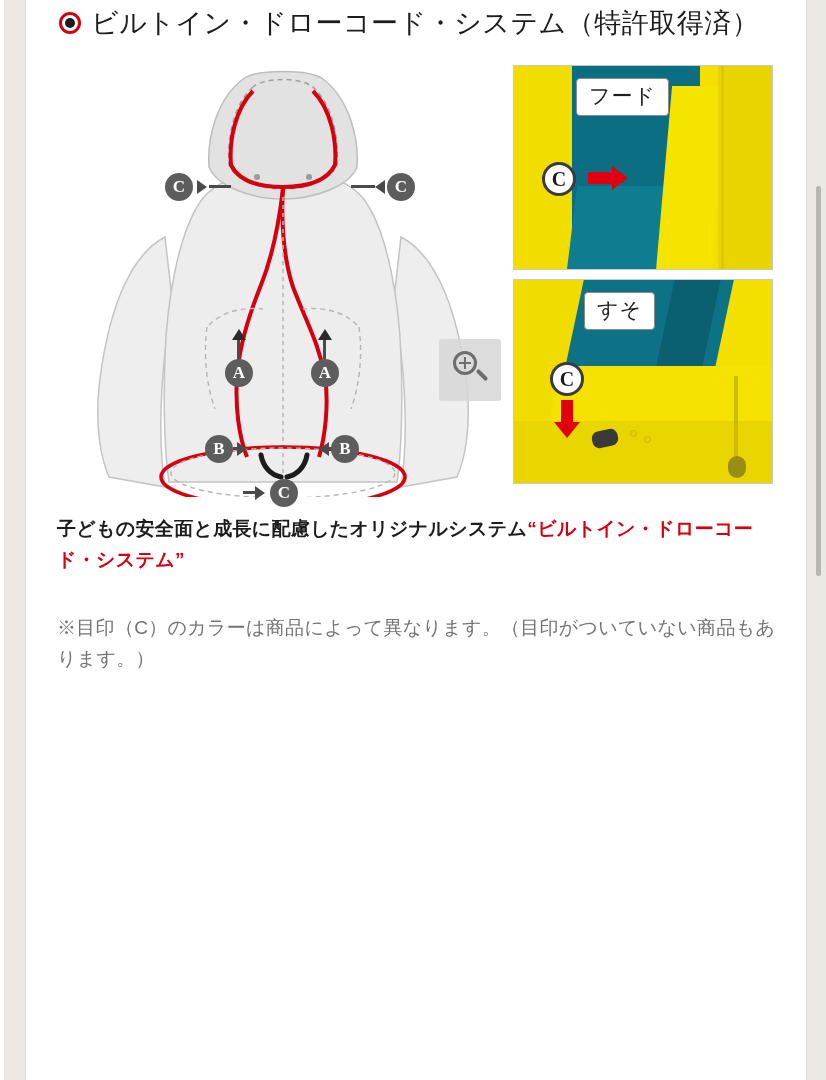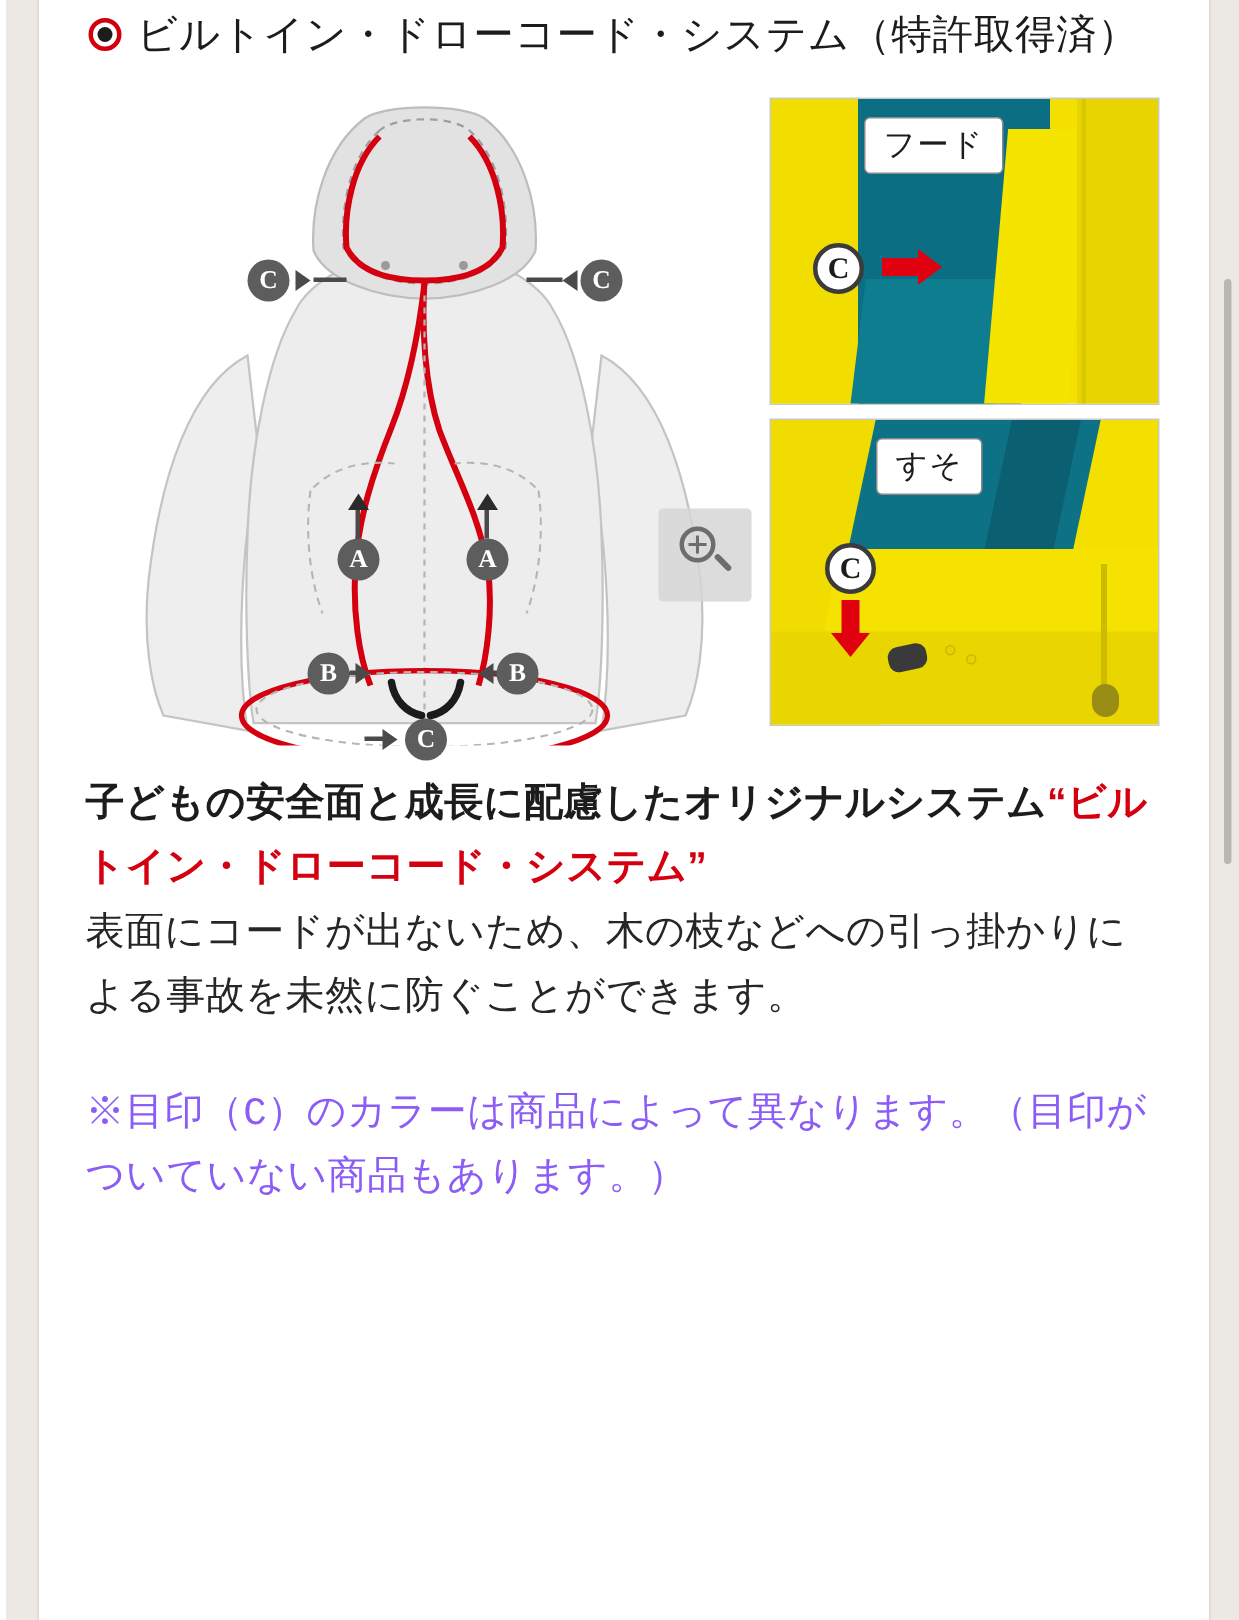--- a/index.html
+++ b/index.html
@@ -386,32 +386,31 @@
   }
   .tick-line {
     position: absolute;
     background: #4a4a4a;
     z-index: 4;
   }
 
   
   .body-text {
     margin-top: 16px;
-    font-size: 26px;
+    font-size: 19px;
     line-height: 1.65;
     color: #262626;
     letter-spacing: 0.3px;
   }
   .lead {
     font-weight: bold;
     color: #1c1c1c;
   }
   .red {
-    color: #8b5cf6;
-    font-family: Liberation Mono, monospace;
+    color: #737373;
   }
   .red-bold {
     color: #d5000f;
     font-weight: bold;
   }
   .para {
     margin: 0;
   }
   .para + .para { margin-top: 0; }
   .spacer { height: 36px; }
@@ -553,19 +552,18 @@
           </div>
         </div>
 
       </div>
     </div>
 
     <div class="body-text">
       <p class="para">
         <span class="lead">子どもの安全面と成長に配慮したオリジナルシステム</span><span class="red-bold">“</span><span class="red-bold">ビルトイン・ドローコード・システム</span><span class="red-bold">”</span>
       </p>
-      <p class="para">表面にコードが出ないため、木の枝などへの引っ掛かりによる事故を未然に防ぐことができます。</p>
       <div class="spacer"></div>
       <p class="para red">※目印（C）のカラーは商品によって異なります。（目印がついていない商品もあります。）</p>
     </div>
 
   </div>
 </div>
 
 </body></html>

